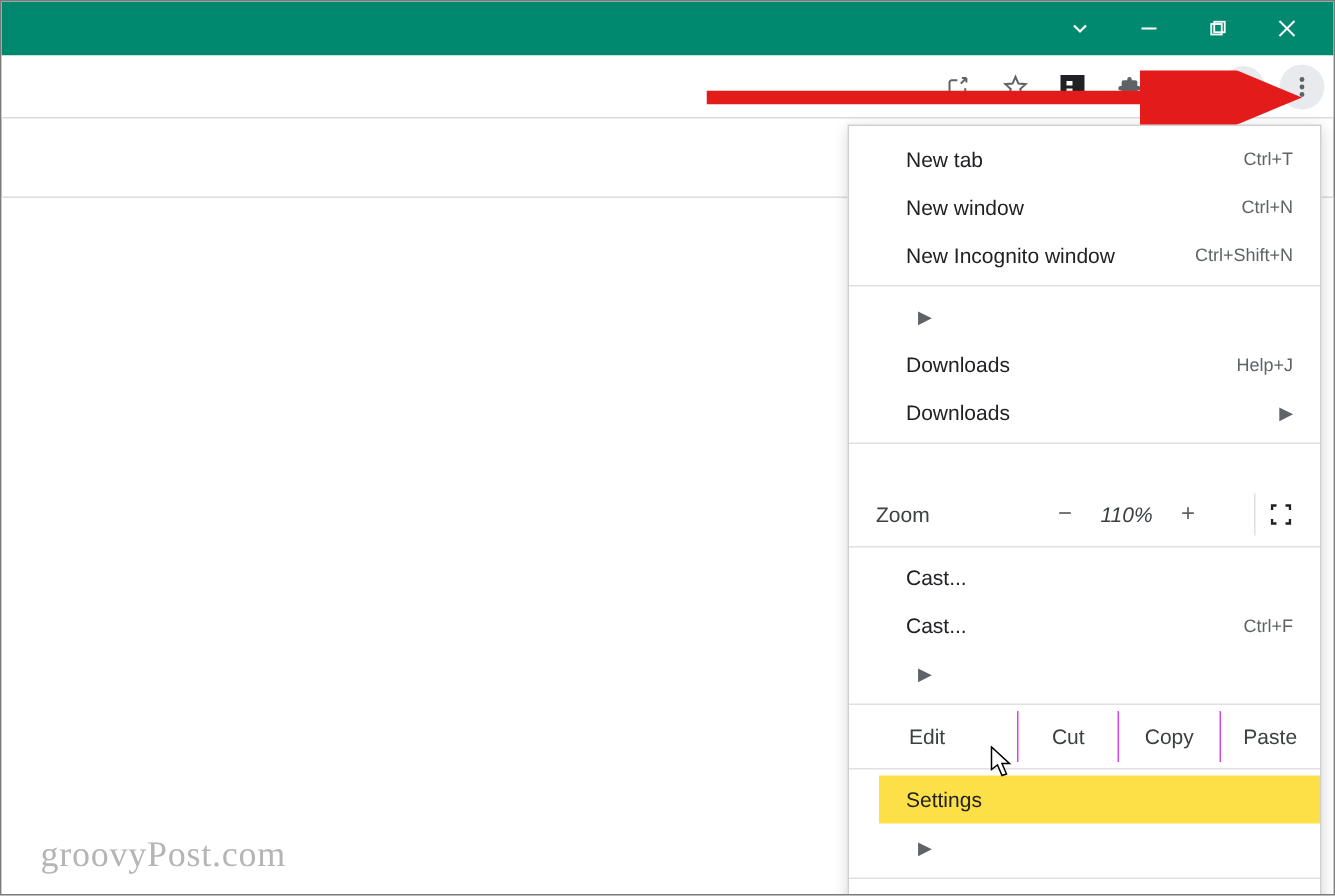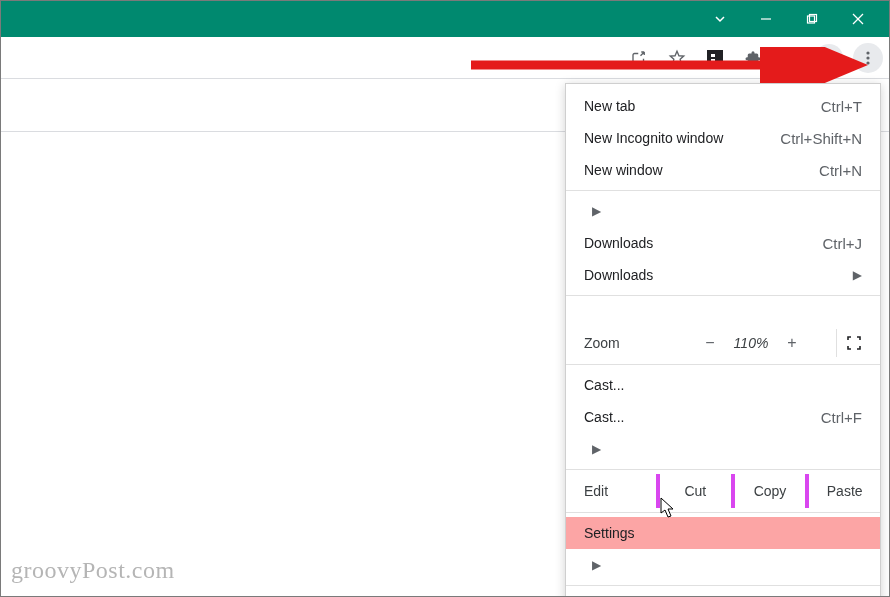--- a/index.html
+++ b/index.html
@@ -88,24 +88,25 @@
     box-shadow: 0 2px 10px rgba(0,0,0,0.18);
     padding: 6px 0;
   }
   .menu-item {
     height: 32px;
     display: flex;
     align-items: center;
     padding: 0 18px;
     font-size: 14px;
     color: #202124;
-  }
-  .menu-item.hover { background: #fca5a5; }
+    margin-left: 20px;
+  }
+  .menu-item.hover { background: #fde047; }
   .menu-item .label { flex: 1; }
-  .menu-item .shortcut { color: #5f6368; font-size: 15px; }
+  .menu-item .shortcut { color: #5f6368; font-size: 12px; }
   .menu-item .submenu-caret { color: #5f6368; font-size: 12px; margin-left: 8px; }
   .menu-sep { height: 1px; background: #e0e0e0; margin: 4px 0; }
 
   
   .zoom-row {
     height: 34px;
     display: flex;
     align-items: center;
     padding: 0 10px 0 18px;
     margin-top: 30px;
@@ -136,54 +137,55 @@
     display: flex;
     align-items: center;
     justify-content: center;
   }
 
   
   .edit-row {
     height: 34px;
     display: flex;
     align-items: stretch;
+    padding-left: 22px;
   }
   .edit-label {
     width: 90px;
     display: flex;
     align-items: center;
     padding-left: 18px;
   }
   .edit-cell {
     flex: 1;
     display: flex;
     align-items: center;
     justify-content: center;
-    border-left: 4px solid #d946ef;
+    border-left: 1px solid #d946ef;
     font-size: 14px;
   }
 
   
   .arrow {
     position: absolute;
     top: 46px;
     left: 470px;
     pointer-events: none;
   }
 
   
   .cursor {
     position: absolute;
     pointer-events: none;
   }
 
   
   .watermark {
     position: absolute;
-    left: 10px;
+    left: 26px;
     bottom: 12px;
     font-family: Georgia, "Times New Roman", serif;
     font-size: 24px;
     color: #b5b5b5;
     letter-spacing: 0.5px;
   }
 </style>
 </head>
 <body>
 
@@ -258,36 +260,36 @@
 
 <div class="content"></div>
 
 <div class="menu">
 
   <div class="menu-item">
     <span class="label">New tab</span>
     <span class="shortcut">Ctrl+T</span>
   </div>
   <div class="menu-item">
+    <span class="label">New window</span>
+    <span class="shortcut">Ctrl+N</span>
+  </div>
+  <div class="menu-item">
     <span class="label">New Incognito window</span>
     <span class="shortcut">Ctrl+Shift+N</span>
   </div>
-  <div class="menu-item">
-    <span class="label">New window</span>
-    <span class="shortcut">Ctrl+N</span>
-  </div>
 
   <div class="menu-sep"></div>
 
   <div class="menu-item">
     <span class="submenu-caret">▶</span>
   </div>
   <div class="menu-item">
     <span class="label">Downloads</span>
-    <span class="shortcut">Ctrl+J</span>
+    <span class="shortcut">Help+J</span>
   </div>
   <div class="menu-item">
     <span class="label">Downloads</span>
     <span class="submenu-caret">▶</span>
   </div>
 
   <div class="menu-sep"></div>
 
   <div class="zoom-row">
     <span class="label">Zoom</span>

